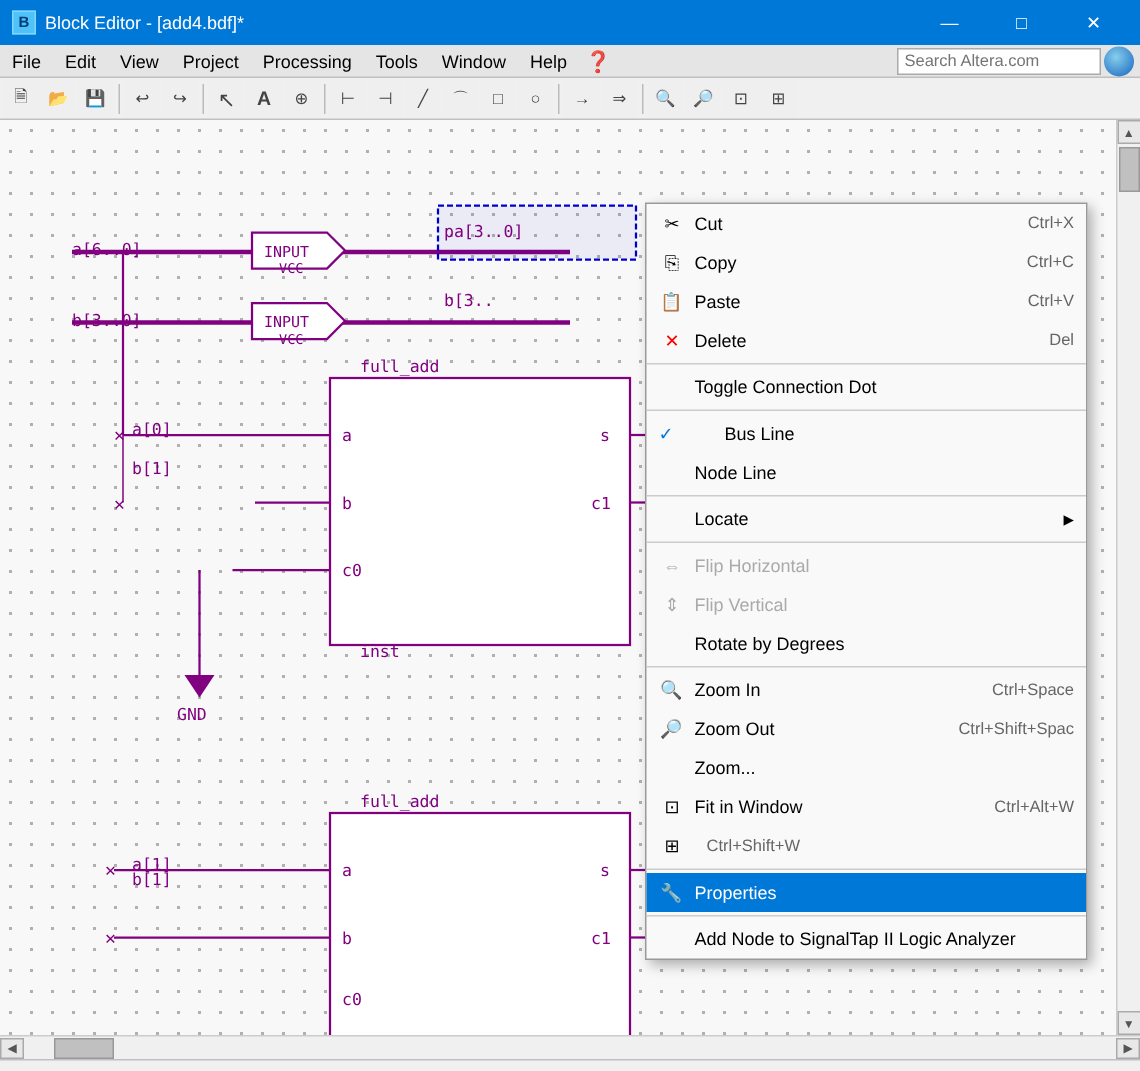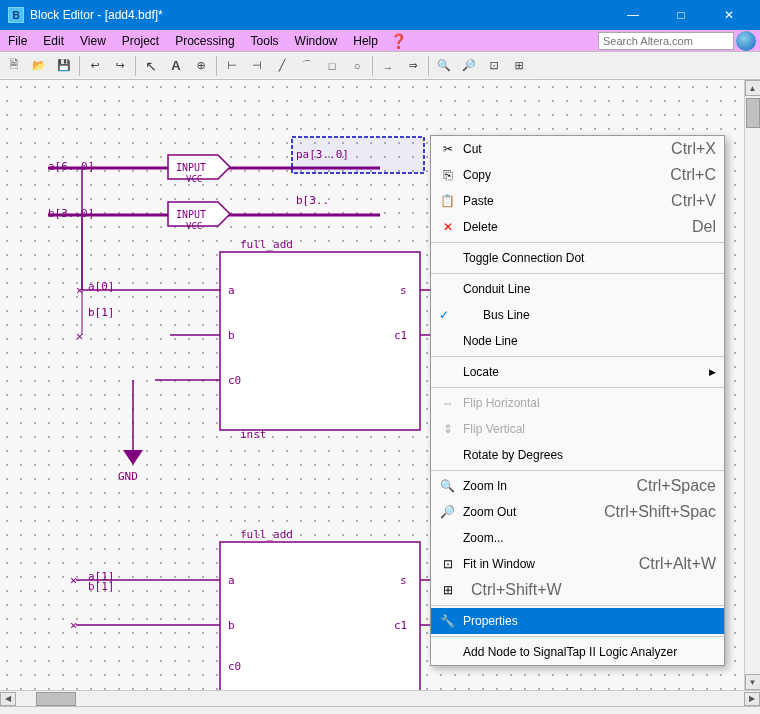--- a/index.html
+++ b/index.html
@@ -52,21 +52,21 @@
       justify-content: center;
       cursor: pointer;
       font-size: 12px;
       color: white;
       background: transparent;
       border: none;
     }
 
     
     .menu-bar {
-      background: #f0abfc;
+      background: #e5e5e5;
       height: 22px;
       display: flex;
       align-items: center;
       border-bottom: 1px solid #c0c0c0;
     }
     .menu-item {
       padding: 2px 8px;
       cursor: pointer;
       font-size: 12px;
       color: #000;
@@ -245,21 +245,21 @@
       align-items: center;
       justify-content: center;
       margin-right: 6px;
       font-size: 12px;
       flex-shrink: 0;
     }
     .ctx-label {
       flex: 1;
     }
     .ctx-shortcut {
-      font-size: 16px;
+      font-size: 11px;
       color: #666;
       margin-left: 8px;
     }
     .ctx-item.selected .ctx-icon { color: white; }
     .ctx-checkmark {
       width: 16px;
       color: #0078d7;
       font-size: 12px;
       margin-right: 4px;
     }
@@ -440,24 +440,20 @@
         <span class="ctx-shortcut">Del</span>
       </div>
       <div class="ctx-separator"></div>
 
       <div class="ctx-item">
         <div class="ctx-icon"></div>
         <span class="ctx-label">Toggle Connection Dot</span>
       </div>
       <div class="ctx-separator"></div>
 
-      <div class="ctx-item">
-        <div class="ctx-icon"></div>
-        <span class="ctx-label">Conduit Line</span>
-      </div>
 
       <div class="ctx-item">
         <div class="ctx-checkmark">✓</div>
         <div class="ctx-icon"></div>
         <span class="ctx-label">Bus Line</span>
       </div>
 
       <div class="ctx-item">
         <div class="ctx-icon"></div>
         <span class="ctx-label">Node Line</span>

